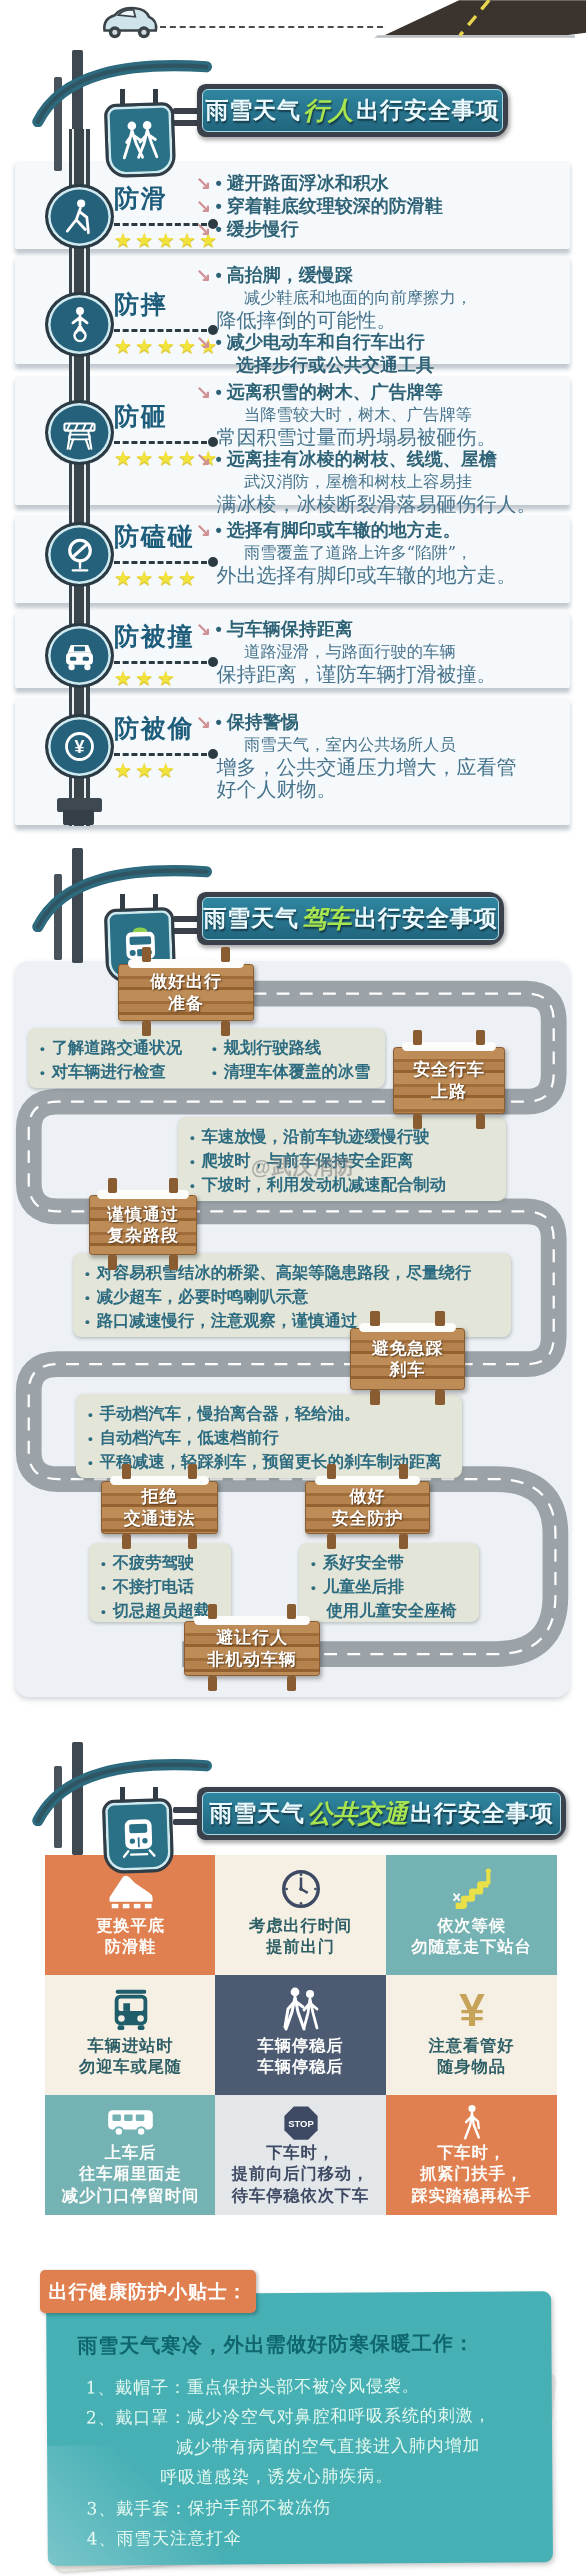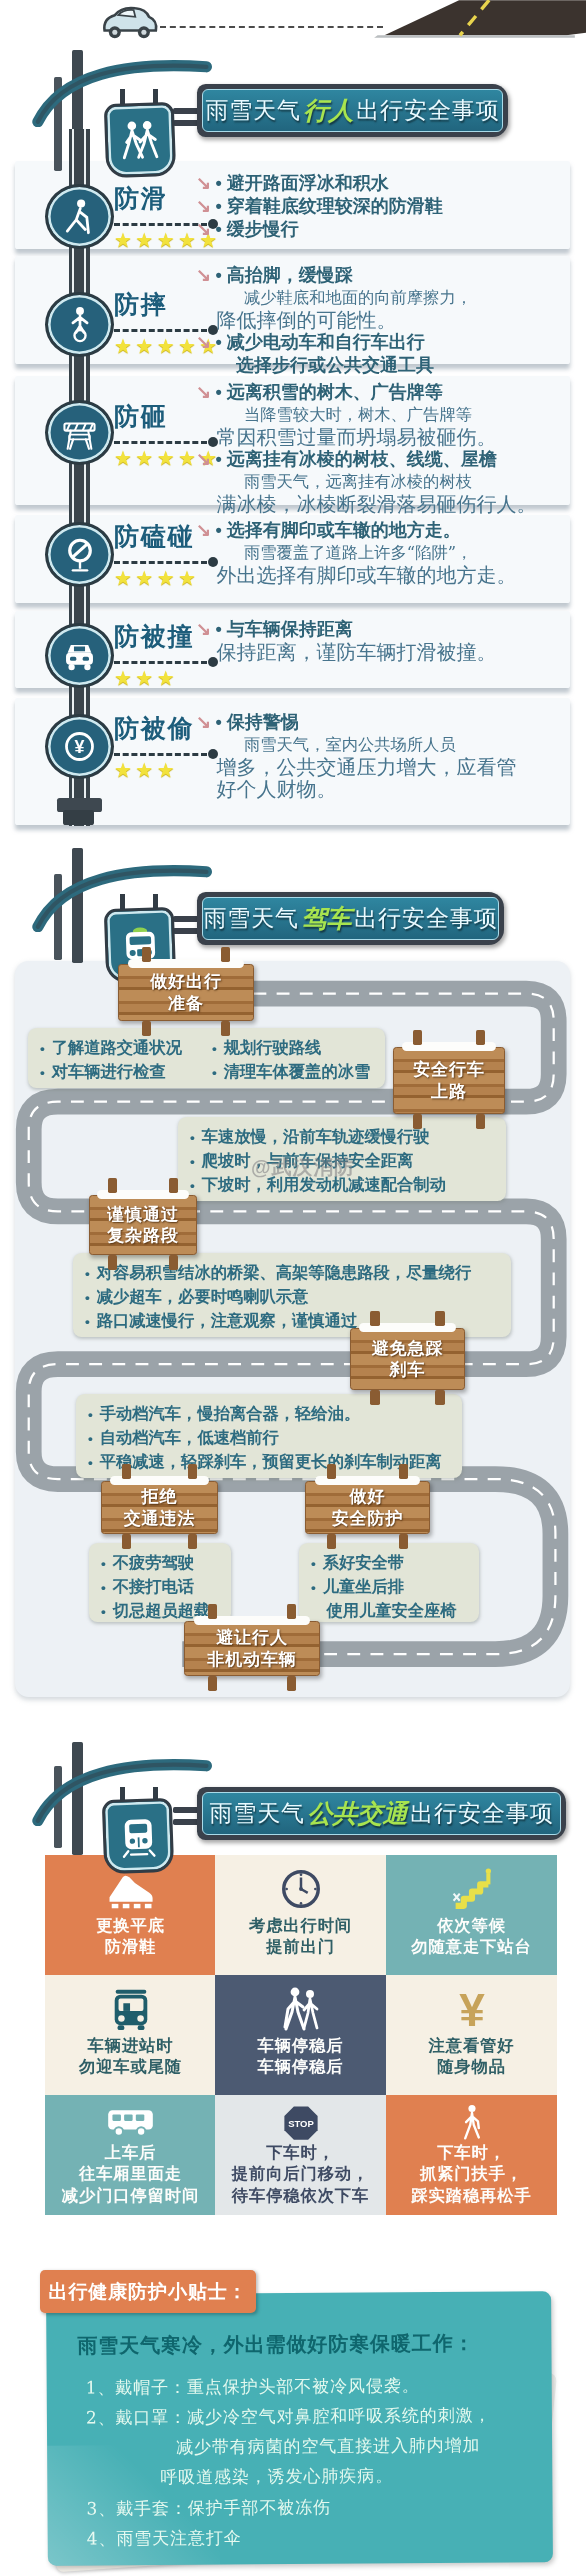--- a/index.html
+++ b/index.html
@@ -12,21 +12,21 @@
 .pole{position:absolute;width:11px;background:#3e4850;border-radius:1.7px;z-index:1}
 .pole2{position:absolute;width:7.7px;background:#49535b;border-radius:1.7px;z-index:1}
 .pbase{position:absolute;left:57px;width:45px;height:13.7px;background:#3e4850;border-radius:2.6px;z-index:1}
 .pbase2{position:absolute;left:63px;width:31px;height:15.4px;background:#343e45;border-radius:2.6px;z-index:1}
 .arm{position:absolute;z-index:2}
 .hangbar{position:absolute;width:5.1px;height:15.4px;background:#323c45;z-index:2}
 .shield{position:absolute;width:70px;height:74px;background:#2a7086;border:3.4px solid #323c45;border-radius:12px 12px 20.6px 20.6px;box-shadow:inset 0 0 0 2.6px #cfe9ef;display:flex;align-items:center;justify-content:center;transform:rotate(-2deg);z-index:3}
 .link{position:absolute;width:26px;height:6px;background:#3a414b;border-radius:1.7px;z-index:2}
 .hsign{position:absolute;background:#3a414b;border-radius:8.6px 15.4px 15.4px 8.6px;padding:5.1px;box-shadow:1.7px 2.6px 4.3px rgba(0,0,0,.35);z-index:3}
 .hsign .in{height:100%;background:linear-gradient(180deg,#2f86a0,#21657e);border:1.7px solid #a9dbe9;border-radius:6px;display:flex;align-items:center;justify-content:center;white-space:nowrap;padding:0 6.9px}
-.hsign .t{color:#eafaff;font-weight:normal;font-size:23px;letter-spacing:0.9px;text-shadow:0.9px 1.7px 1.7px rgba(0,0,0,.5)}
+.hsign .t{color:#eafaff;font-weight:bold;font-size:23px;letter-spacing:0.9px;text-shadow:0.9px 1.7px 1.7px rgba(0,0,0,.5)}
 .hsign .g{color:#a8e44f;font-size:25px;font-style:italic;margin:0 2.6px;font-family:"DejaVu Serif",serif;font-weight:bold;text-shadow:0.9px 1.7px 1.7px rgba(0,0,0,.5)}
 
 .card{position:absolute;left:15.4px;width:555px;background:#f6f9fb;border-radius:2.6px;box-shadow:0 4.3px 4.3px rgba(140,155,168,.55);z-index:0}
 .road-v{position:absolute;left:69px;top:129px;width:20.6px;height:697px;z-index:1;
  background:linear-gradient(90deg,#39444b 0 3.4px,#e9eff1 3.4px 5.1px,#39444b 5.1px 15.4px,#e9eff1 15.4px 17px,#39444b 17px 20.6px)}
 .circ{position:absolute;left:45px;width:69px;height:65px;border-radius:50%;background:#26617b;border:3.4px solid #2c3b43;box-shadow:inset 0 0 0 2.6px #cfe9ef;display:flex;align-items:center;justify-content:center;z-index:2}
 .tblock{position:absolute;left:114px;width:107px;z-index:2}
 .ttl{font-size:25px;font-weight:bold;color:#1d5d7b;letter-spacing:1.7px;white-space:nowrap}
 .lead{width:93px;height:0;border-top:3.4px dashed #2c3b43;margin-top:7.7px;position:relative}
 .lead::after{content:"";position:absolute;right:-11px;top:-6.9px;width:10.3px;height:10.3px;border-radius:50%;background:#2c3b43}
@@ -248,38 +248,39 @@
         <span class="blt">•</span>
         <span>远离积雪的树木、广告牌等</span>
       </div>
     <div class="lh">当降雪较大时，树木、广告牌等</div>
     <div class="lh2">常因积雪过量而坍塌易被砸伤。</div>
     <div class="lm">
         <span class="arr">↘</span>
         <span class="blt">•</span>
         <span>远离挂有冰棱的树枝、线缆、屋檐</span>
       </div>
-    <div class="lh">雨雪天气，远离挂有冰棱的树枝</div>
+    <div class="lh">武汉消防，屋檐和树枝上容易挂</div>
     <div class="lh2">满冰棱，冰棱断裂滑落易砸伤行人。</div>
   </div>
   <div class="content" style="top:519px">
     <div class="lm">
         <span class="arr">↘</span>
         <span class="blt">•</span>
         <span>选择有脚印或车辙的地方走。</span>
       </div>
     <div class="lh">雨雪覆盖了道路上许多“陷阱”，</div>
     <div class="lh2">外出选择有脚印或车辙的地方走。</div>
   </div>
   <div class="content" style="top:618px">
     <div class="lm">
         <span class="arr">↘</span>
         <span class="blt">•</span>
         <span>与车辆保持距离</span>
       </div>
+    <div class="lh">道路湿滑，与路面行驶的车辆</div>
     <div class="lh2">保持距离，谨防车辆打滑被撞。</div>
   </div>
   <div class="content" style="top:711px">
     <div class="lm">
         <span class="arr">↘</span>
         <span class="blt">•</span>
         <span>保持警惕</span>
       </div>
     <div class="lh">雨雪天气，室内公共场所人员</div>
     <div class="lh2">增多，公共交通压力增大，应看管</div>

